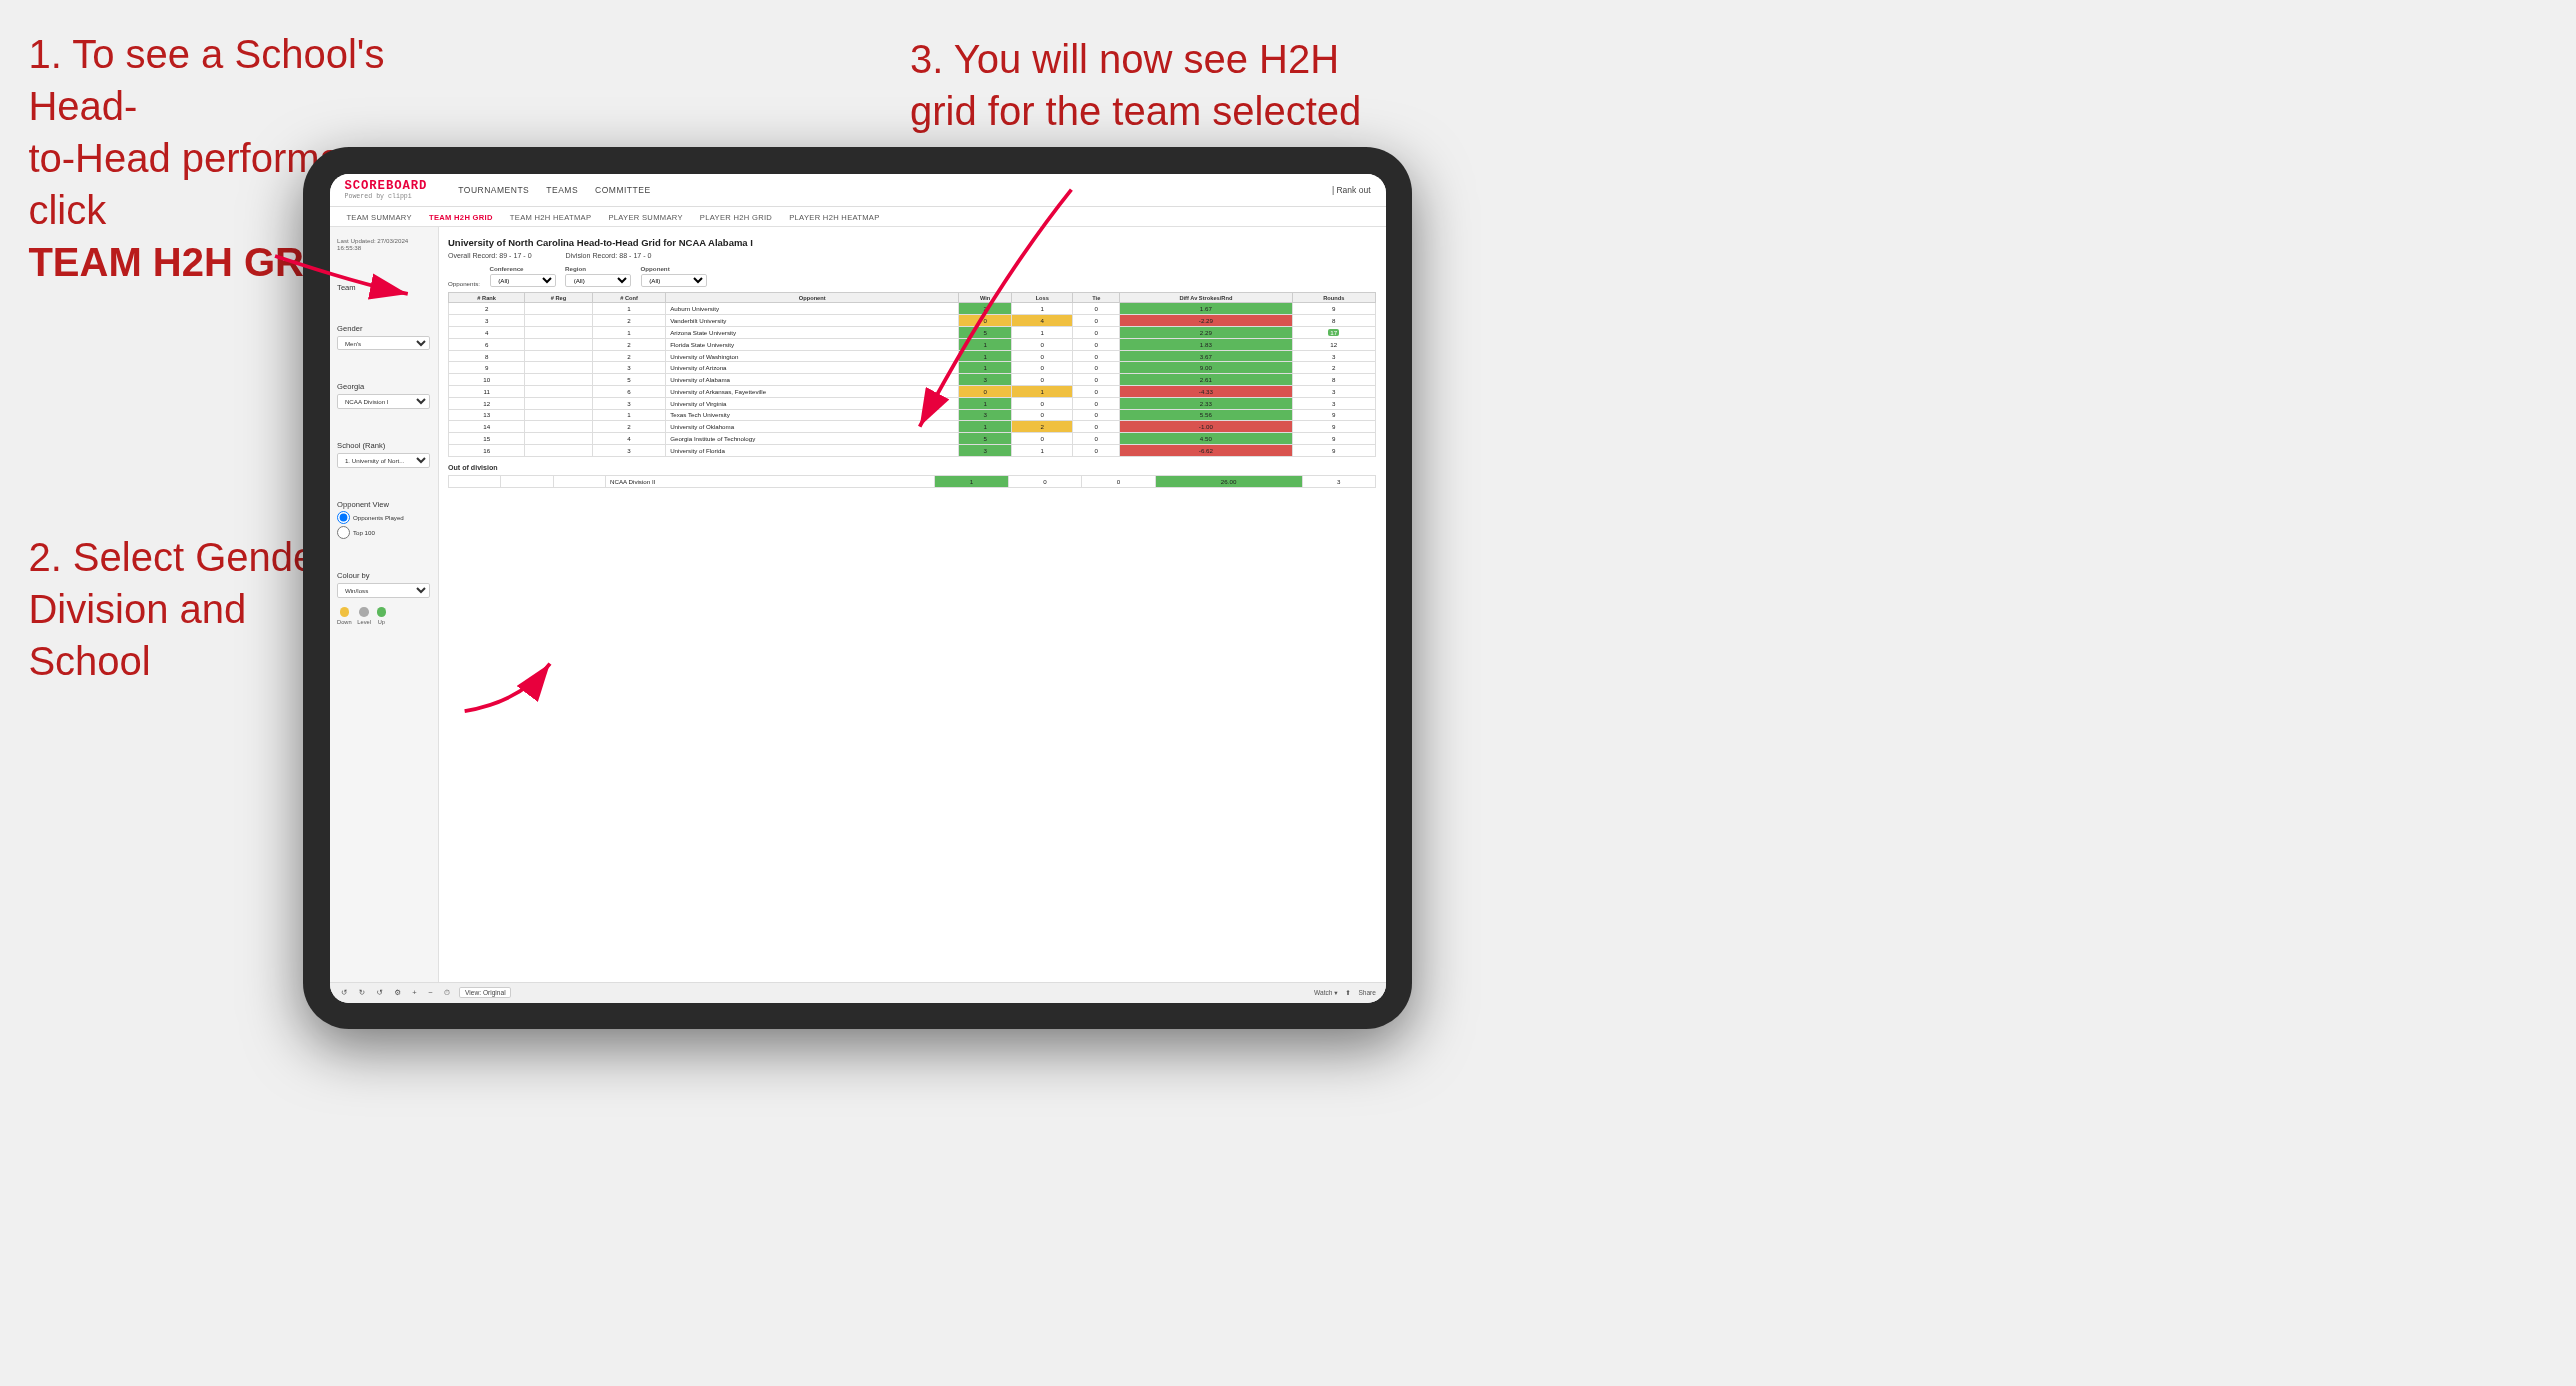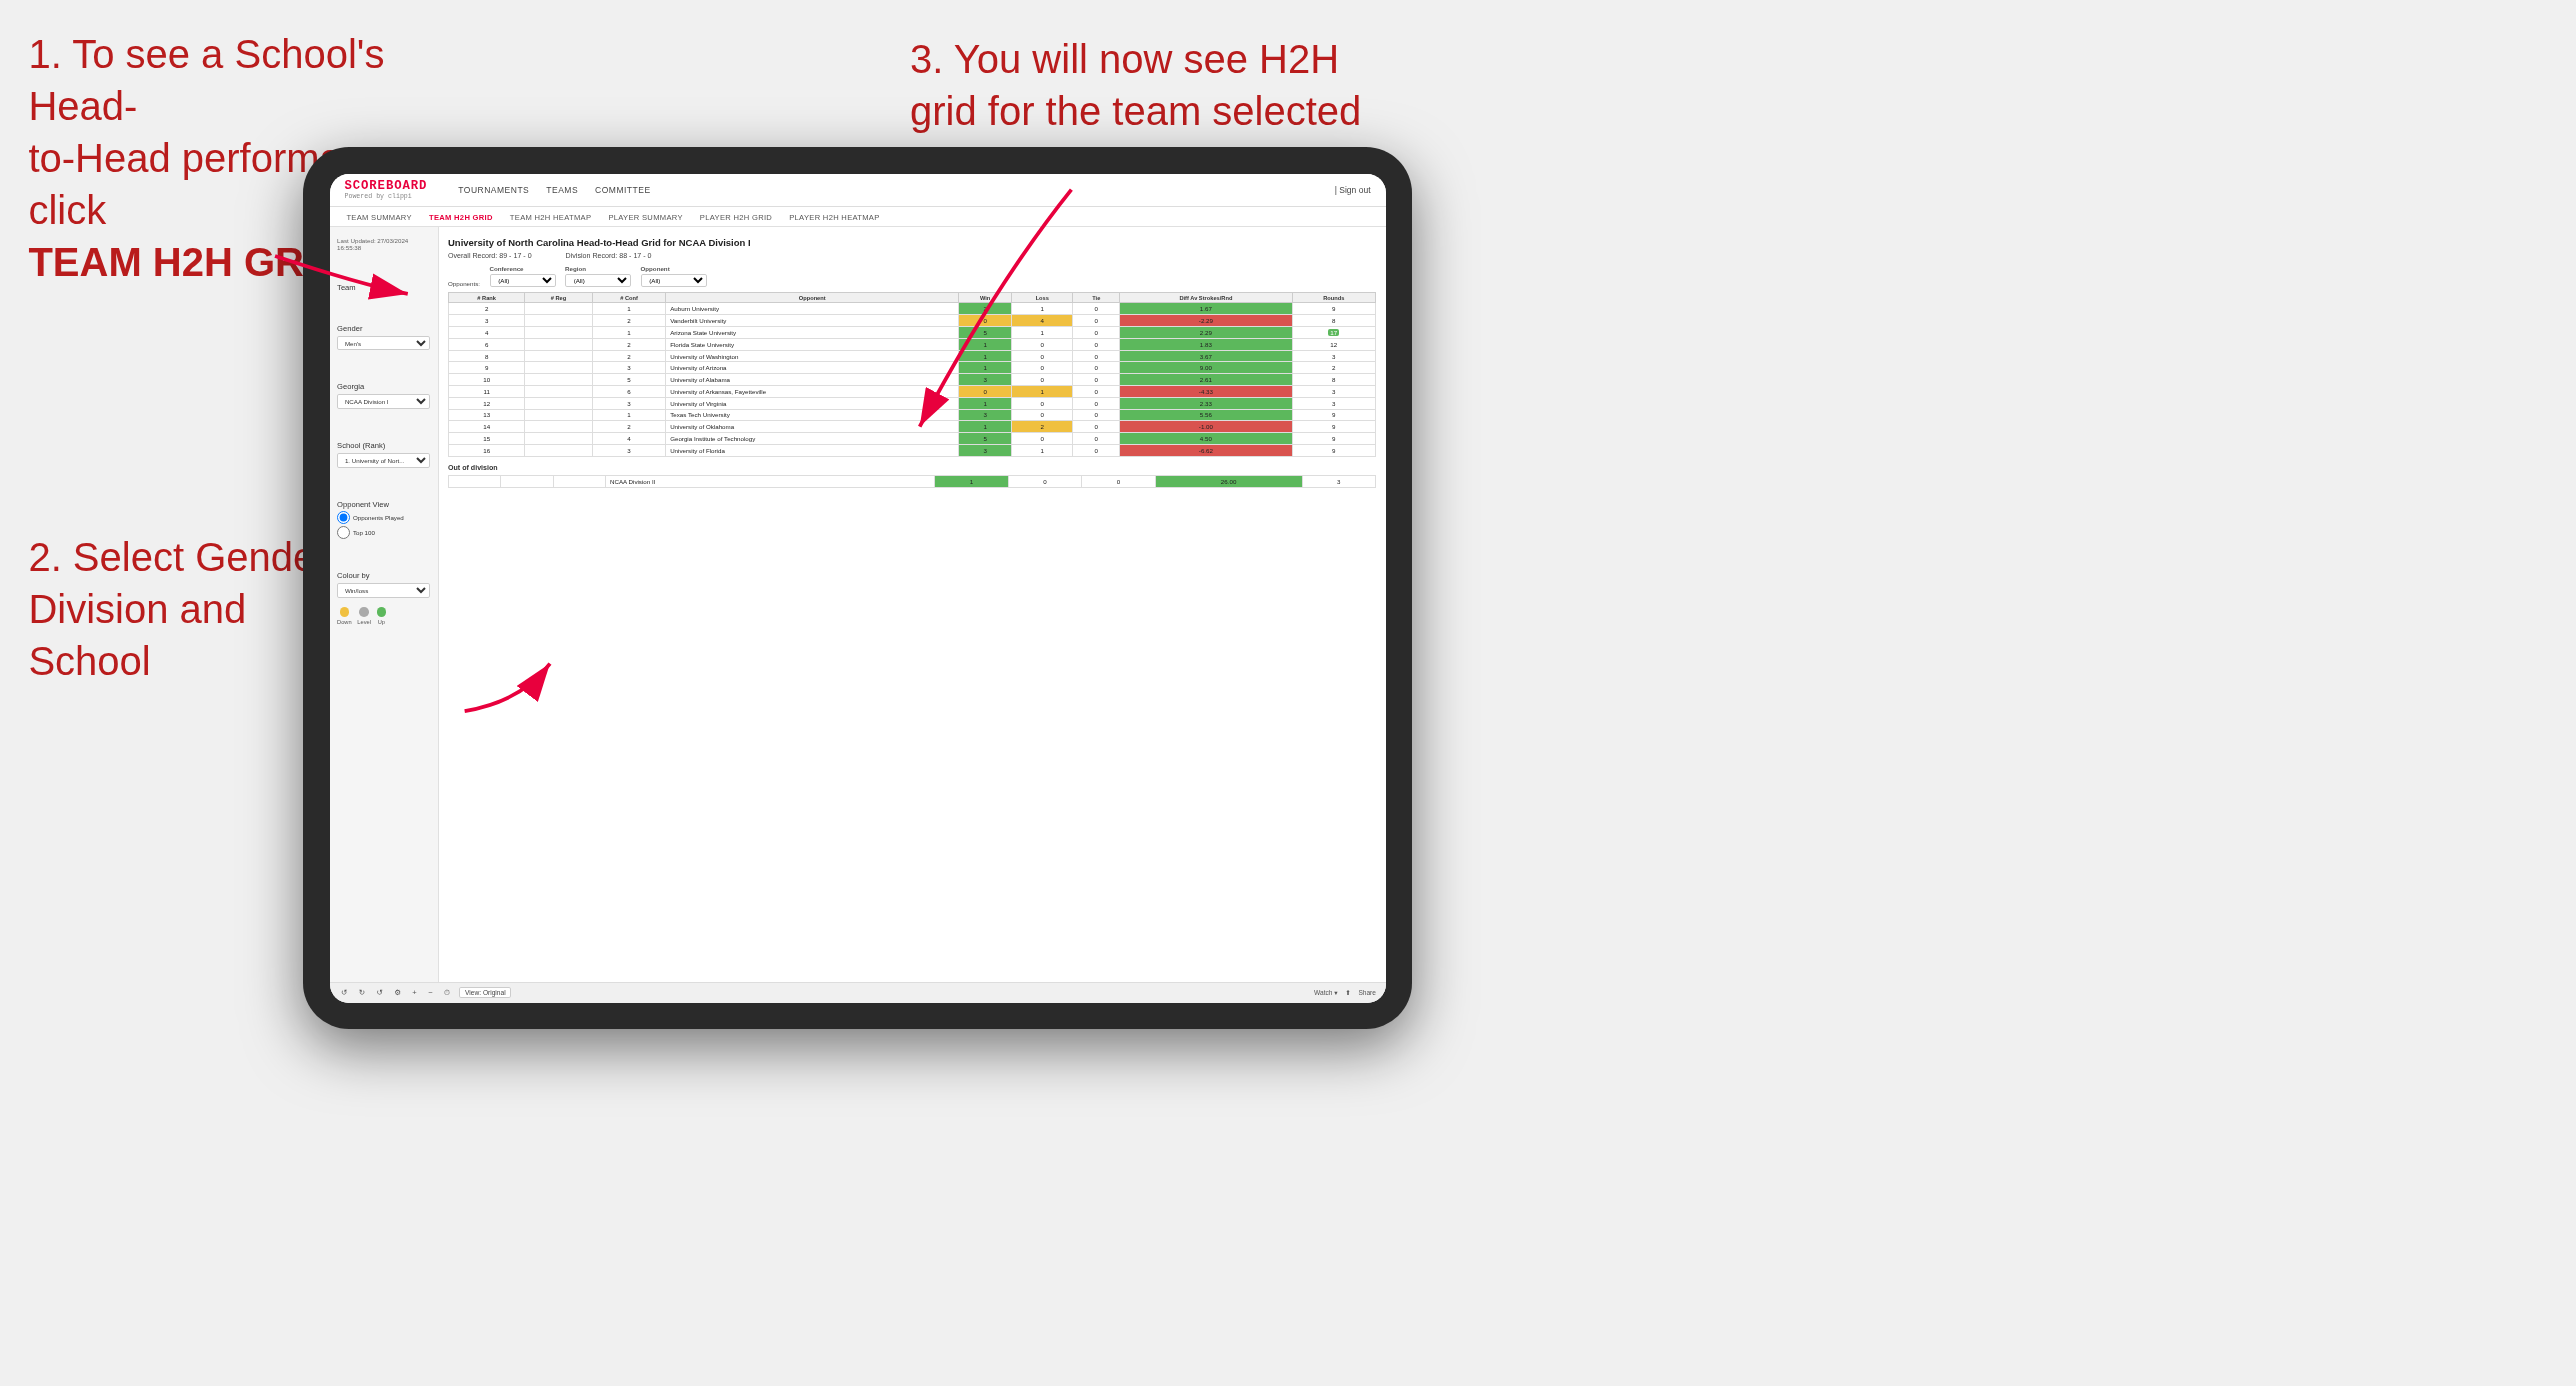--- a/index.html
+++ b/index.html
@@ -328,21 +328,21 @@
     <div class="app-header">
       <div class="logo-area">
         <span class="logo-text">SCOREBOARD</span>
         <span class="logo-sub">Powered by clippi</span>
       </div>
       <div class="nav-items">
         <span class="nav-item">TOURNAMENTS</span>
         <span class="nav-item">TEAMS</span>
         <span class="nav-item">COMMITTEE</span>
       </div>
-      <span class="sign-out">| Sign out</span>
+      <span class="sign-out">| Rank out</span>
     </div>
 
     <div class="sub-nav">
       <span class="sub-nav-item">TEAM SUMMARY</span>
       <span class="sub-nav-item active">TEAM H2H GRID</span>
       <span class="sub-nav-item">TEAM H2H HEATMAP</span>
       <span class="sub-nav-item">PLAYER SUMMARY</span>
       <span class="sub-nav-item">PLAYER H2H GRID</span>
       <span class="sub-nav-item">PLAYER H2H HEATMAP</span>
     </div>
@@ -413,21 +413,21 @@
           </div>
           <div style="display:flex;flex-direction:column;align-items:center;gap:1.9px">
             <div class="color-dot" style="background:#5cb85c"></div>
             <span class="color-label">Up</span>
           </div>
         </div>
       </div>
 
       <div class="grid-area">
         <div class="grid-title-row">
-          <div class="grid-title">University of North Carolina Head-to-Head Grid for NCAA Division I</div>
+          <div class="grid-title">University of North Carolina Head-to-Head Grid for NCAA Alabama I</div>
         </div>
         <div class="grid-records">
           <span>Overall Record: 89 - 17 - 0</span>
           <span>Division Record: 88 - 17 - 0</span>
         </div>
 
         <div class="filter-row">
           <span style="font-size:6.2px;color:#444">Opponents:</span>
           <div class="filter-group">
             <span class="filter-label">Conference</span>

